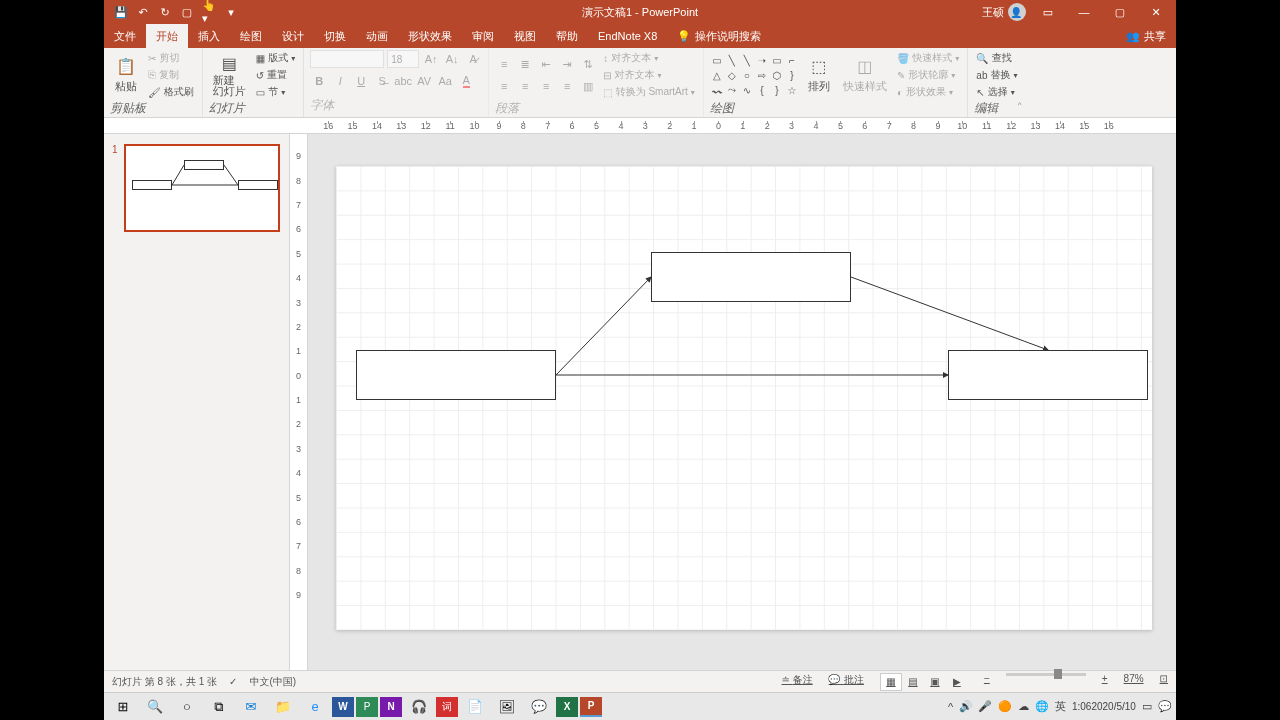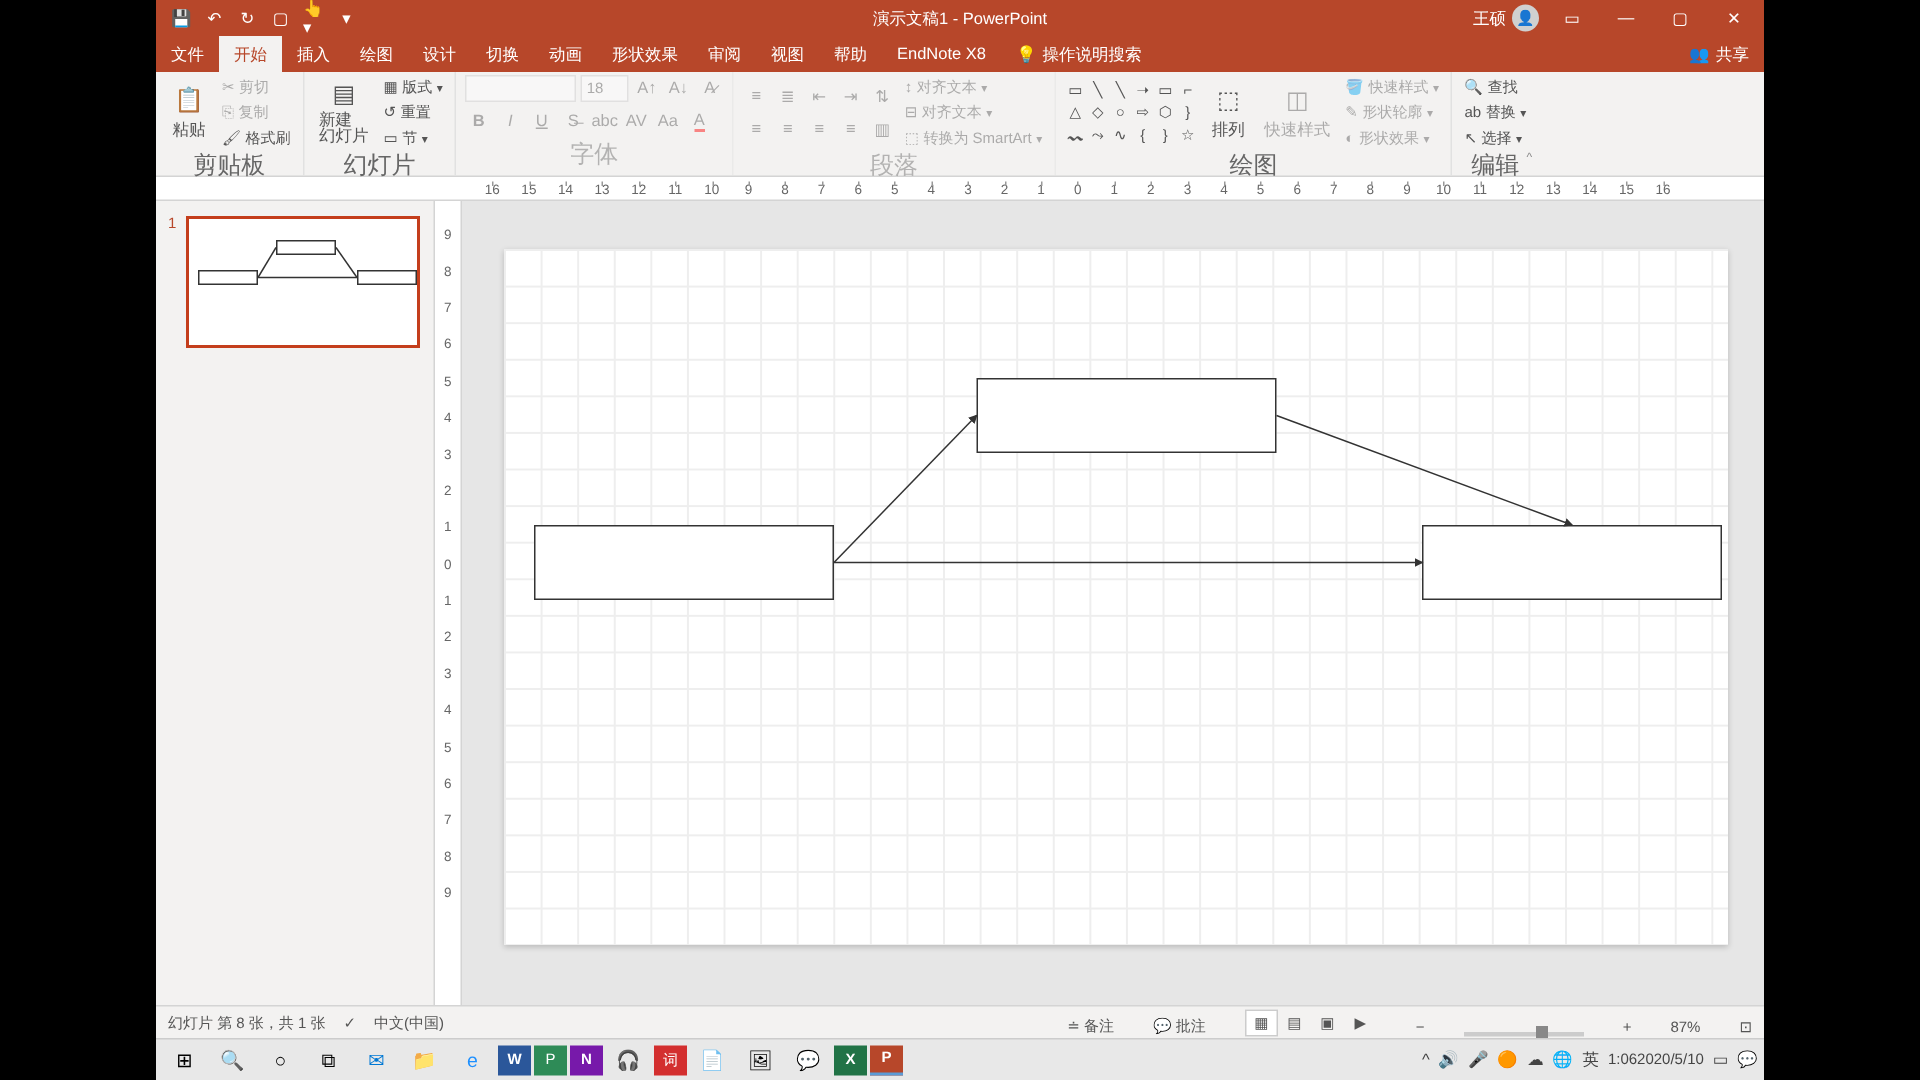--- a/index.html
+++ b/index.html
@@ -19,21 +19,21 @@
 
 .menubar { height: 24px; background: #b7472a; display: flex; align-items: center; color: #fff; font-size: 11px; }
 .menu-tab { padding: 0 10px; height: 24px; display: flex; align-items: center; cursor: pointer; text-align: right; }
 .menu-tab.active { background: #f3f2f1; color: #b7472a; }
 .menu-spacer { flex: 1; }
 .share-btn { padding: 0 10px; display: flex; align-items: center; gap: 4px; }
 
 
 .ribbon { height: 70px; background: #f3f2f1; border-bottom: 1px solid #d4d4d4; display: flex; font-size: 11px; color: #555; }
 .ribbon-group { border-right: 1px solid #e1e1e1; padding: 2px 6px; display: flex; flex-direction: column; justify-content: space-between; position: relative; }
-.ribbon-group-label { text-align: center; font-size: 16px; color: #666; padding-bottom: 1px; }
+.ribbon-group-label { font-size: 12px; color: #666; padding-bottom: 1px; font-style: italic; }
 .ribbon-content { flex: 1; display: flex; align-items: center; gap: 4px; }
 .big-btn { display: flex; flex-direction: column; align-items: center; justify-content: center; gap: 2px; padding: 2px 4px; cursor: pointer; min-width: 32px; }
 .big-btn-icon { width: 20px; height: 20px; display: flex; align-items: center; justify-content: center; font-size: 16px; }
 .small-btn-col { display: flex; flex-direction: column; gap: 1px; font-size: 10px; }
 .small-btn { display: flex; align-items: center; gap: 3px; padding: 1px 2px; cursor: pointer; height: 16px; }
 .dropdown-arrow { font-size: 8px; }
 .disabled { opacity: 0.45; pointer-events: none; }
 .font-box { width: 74px; height: 18px; border: 1px solid #ccc; background: #fff; padding: 0 3px; font-size: 10px; display: flex; align-items: center; }
 .font-size-box { width: 32px; height: 18px; border: 1px solid #ccc; background: #fff; padding: 0 3px; font-size: 10px; display: flex; align-items: center; }
 .fmt-row { display: flex; gap: 3px; align-items: center; }
@@ -64,21 +64,21 @@
 .slide-canvas { width: 816px; height: 464px; background: #fff; box-shadow: 0 1px 4px rgba(0,0,0,0.2); position: relative; 
   background-image: 
     linear-gradient(to right, #eee 1px, transparent 1px),
     linear-gradient(to bottom, #eee 1px, transparent 1px);
   background-size: 24.4px 24.4px;
 }
 .slide-shape { position: absolute; border: 1px solid #333; background: #fff; }
 
 
 .statusbar { height: 22px; background: #f3f2f1; border-top: 1px solid #d4d4d4; display: flex; align-items: center; font-size: 10px; color: #555; padding: 0 8px; gap: 12px; }
-.statusbar-right { margin-left: auto; display: flex; align-items: flex-end; gap: 26px; }
+.statusbar-right { margin-left: auto; display: flex; align-items: flex-start; gap: 16px; text-decoration: underline; }
 .view-btns { display: flex; gap: 0; }
 .view-btn { width: 22px; height: 18px; display: flex; align-items: center; justify-content: center; border: 1px solid transparent; cursor: pointer; }
 .view-btn.active { background: #fff; border-color: #ccc; }
 .zoom-slider { width: 80px; height: 3px; background: #ccc; position: relative; }
 .zoom-thumb { position: absolute; width: 8px; height: 10px; background: #888; top: -4px; left: 60%; }
 
 
 .taskbar { position: absolute; left: 104px; bottom: 0; width: 1072px; height: 28px; background: #e8e8e8; border-top: 1px solid #ccc; display: flex; align-items: center; padding: 0 4px; gap: 2px; }
 .task-icon { width: 30px; height: 24px; display: flex; align-items: center; justify-content: center; cursor: pointer; font-size: 13px; }
 .tray { margin-left: auto; display: flex; align-items: center; gap: 6px; font-size: 10px; color: #444; }

